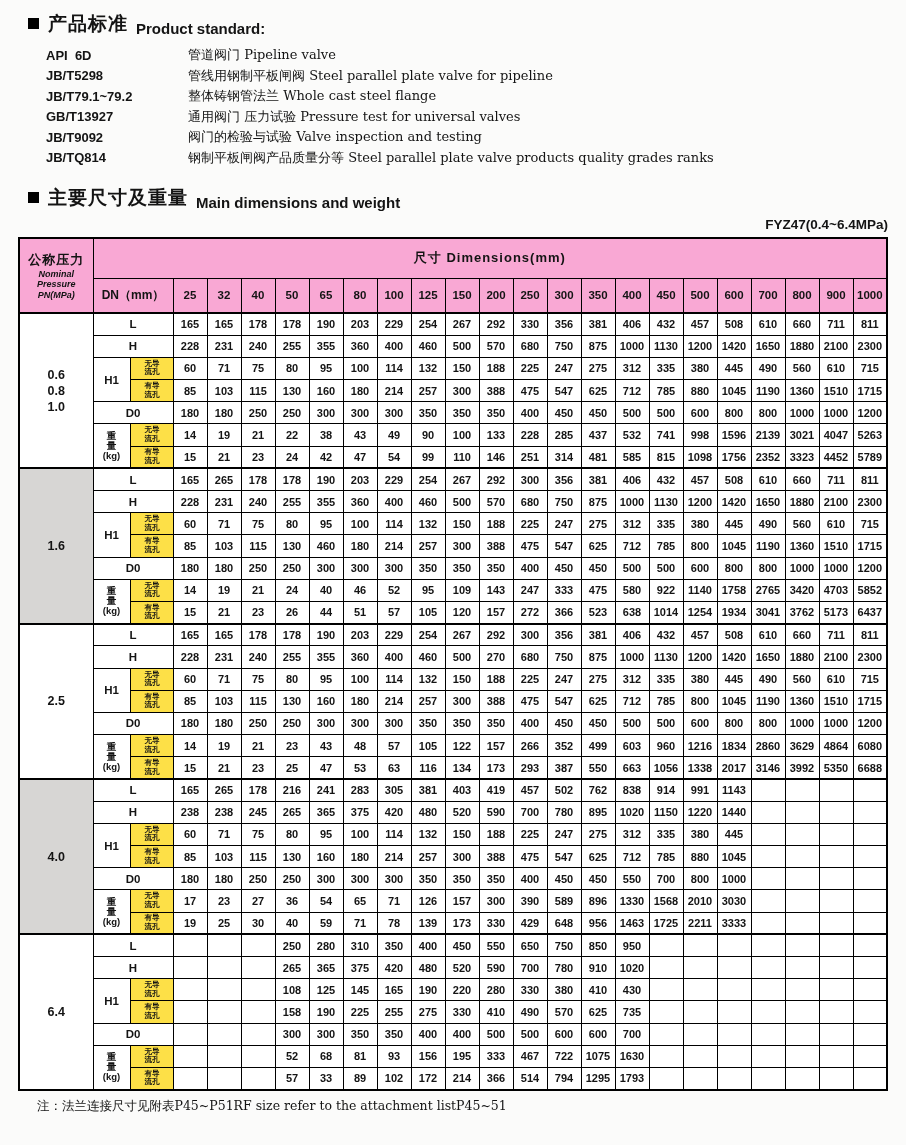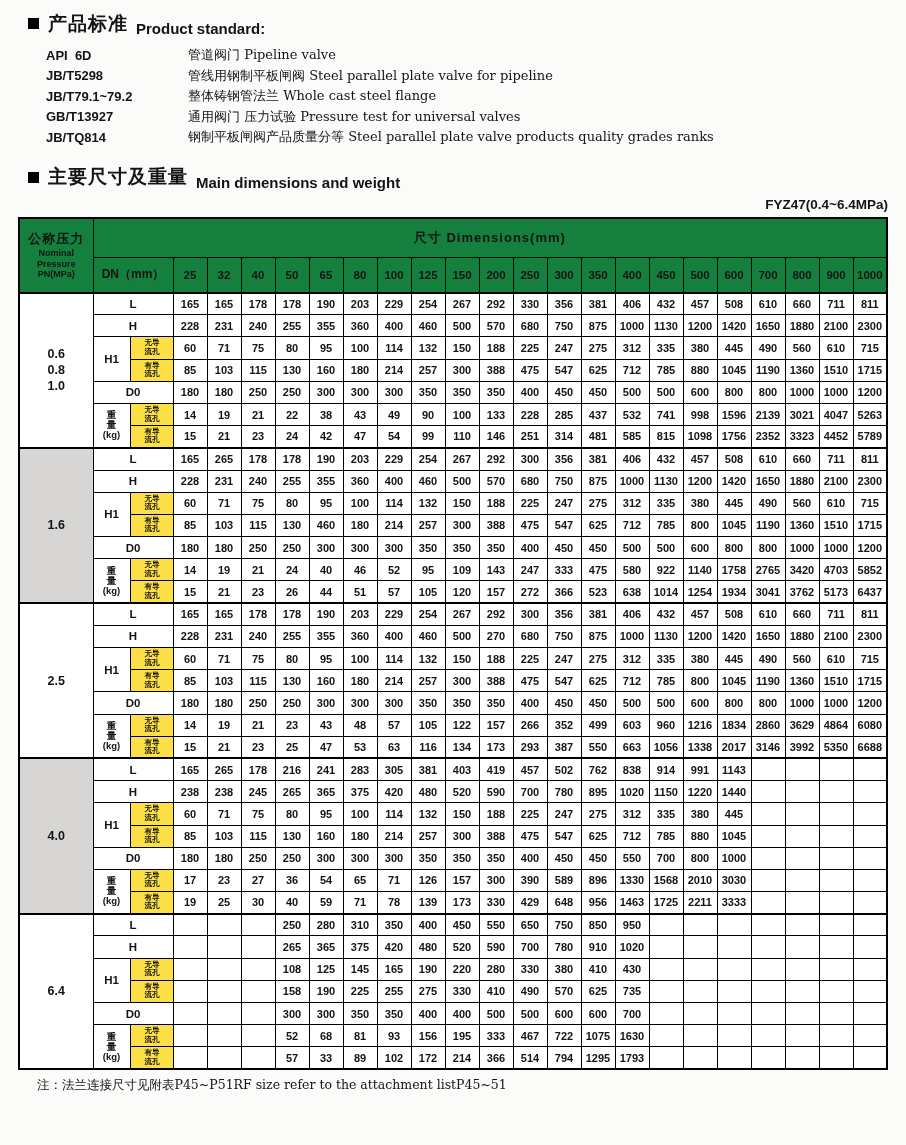--- a/index.html
+++ b/index.html
@@ -25,26 +25,26 @@
   .sec2 { margin-top:16px; }
 
   .table-title { text-align:right; font-size:13.5px; font-weight:bold; margin:4px 0 5px 0;
     font-family:"Liberation Sans", sans-serif; }
 
   
   table.dims { border-collapse:collapse; table-layout:fixed; width:868px; margin:0 auto;
     border:2.5px solid #000; background:#fff; }
   .dims th, .dims td { border:1px solid #000; text-align:center; vertical-align:middle;
     padding:0; overflow:hidden; font-family:"Liberation Sans", sans-serif; }
-  .dims thead th { background:#15803d; }
+  .dims thead th { background:#f9a8d4; }
   .dims thead tr.h1r { height:40px; }
   .dims thead tr.h2r { height:35px; }
   .dims thead tr.h2r th { border-bottom:2px solid #000; }
   .pressure-head .p-zh { font-size:13px; font-weight:bold; letter-spacing:1px; }
-  .pressure-head .p-en { font-size:9px; font-weight:bold; line-height:10.5px; }
+  .pressure-head .p-en { font-size:9px; font-weight:bold; line-height:10.5px;font-style:italic; }
   .dims-head { font-size:13px; font-weight:bold; letter-spacing:1px; }
   .dn-head { font-size:12px; font-weight:bold; }
   .dn-col { font-size:11.5px; font-weight:bold; }
 
   .dims tbody tr { height:22.2px; }
   .dims tbody tr.block-start td { border-top:2px solid #000; }
   td.val { font-size:11px; font-weight:bold; }
   td.rl  { font-size:11.5px; font-weight:bold; background:#fff; }
   td.sub { background:#fde047; }
   td.sub .subline { font-size:8px; line-height:8.6px; font-weight:bold; transform:scale(.95); }
@@ -75,20 +75,24 @@
         <span class="std-code">JB/T5298</span>
         <span class="std-desc">管线用钢制平板闸阀 Steel parallel plate valve for pipeline</span>
       </div>
       <div class="standard-row">
         <span class="std-code">JB/T79.1~79.2</span>
         <span class="std-desc">整体铸钢管法兰 Whole cast steel flange</span>
       </div>
       <div class="standard-row">
         <span class="std-code">GB/T13927</span>
         <span class="std-desc">通用阀门  压力试验 Pressure test for universal valves</span>
+      </div>
+      <div class="standard-row">
+        <span class="std-code">JB/T9092</span>
+        <span class="std-desc">阀门的检验与试验 Valve inspection and testing</span>
       </div>
       <div class="standard-row">
         <span class="std-code">JB/TQ814</span>
         <span class="std-desc">钢制平板闸阀产品质量分等 Steel parallel plate valve products quality grades ranks</span>
       </div>
     </div>
 
   <div class="sec-head sec2">
     <span class="bullet"></span>
     <span class="sec-zh">主要尺寸及重量</span>

